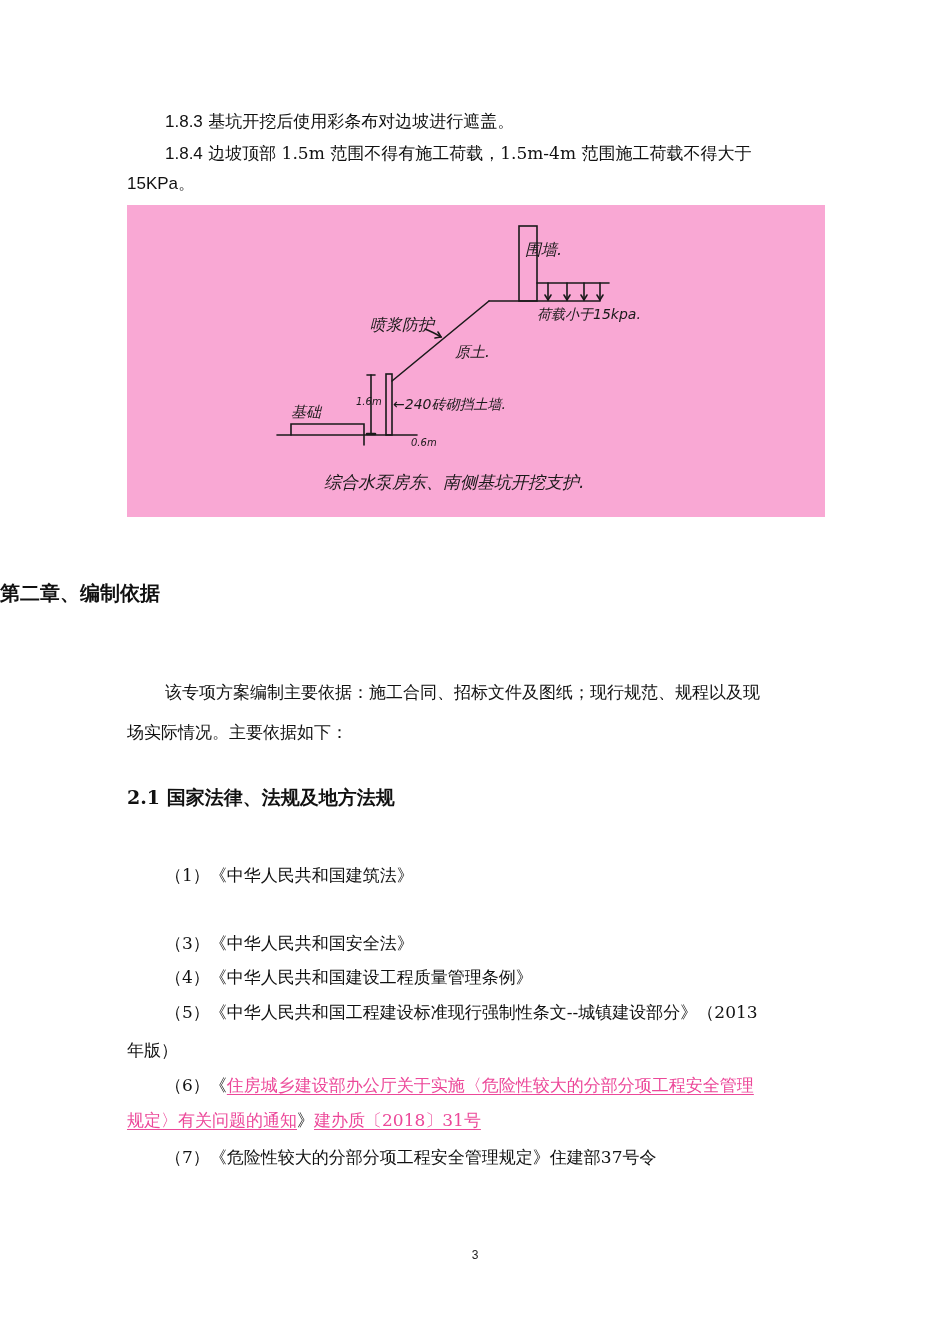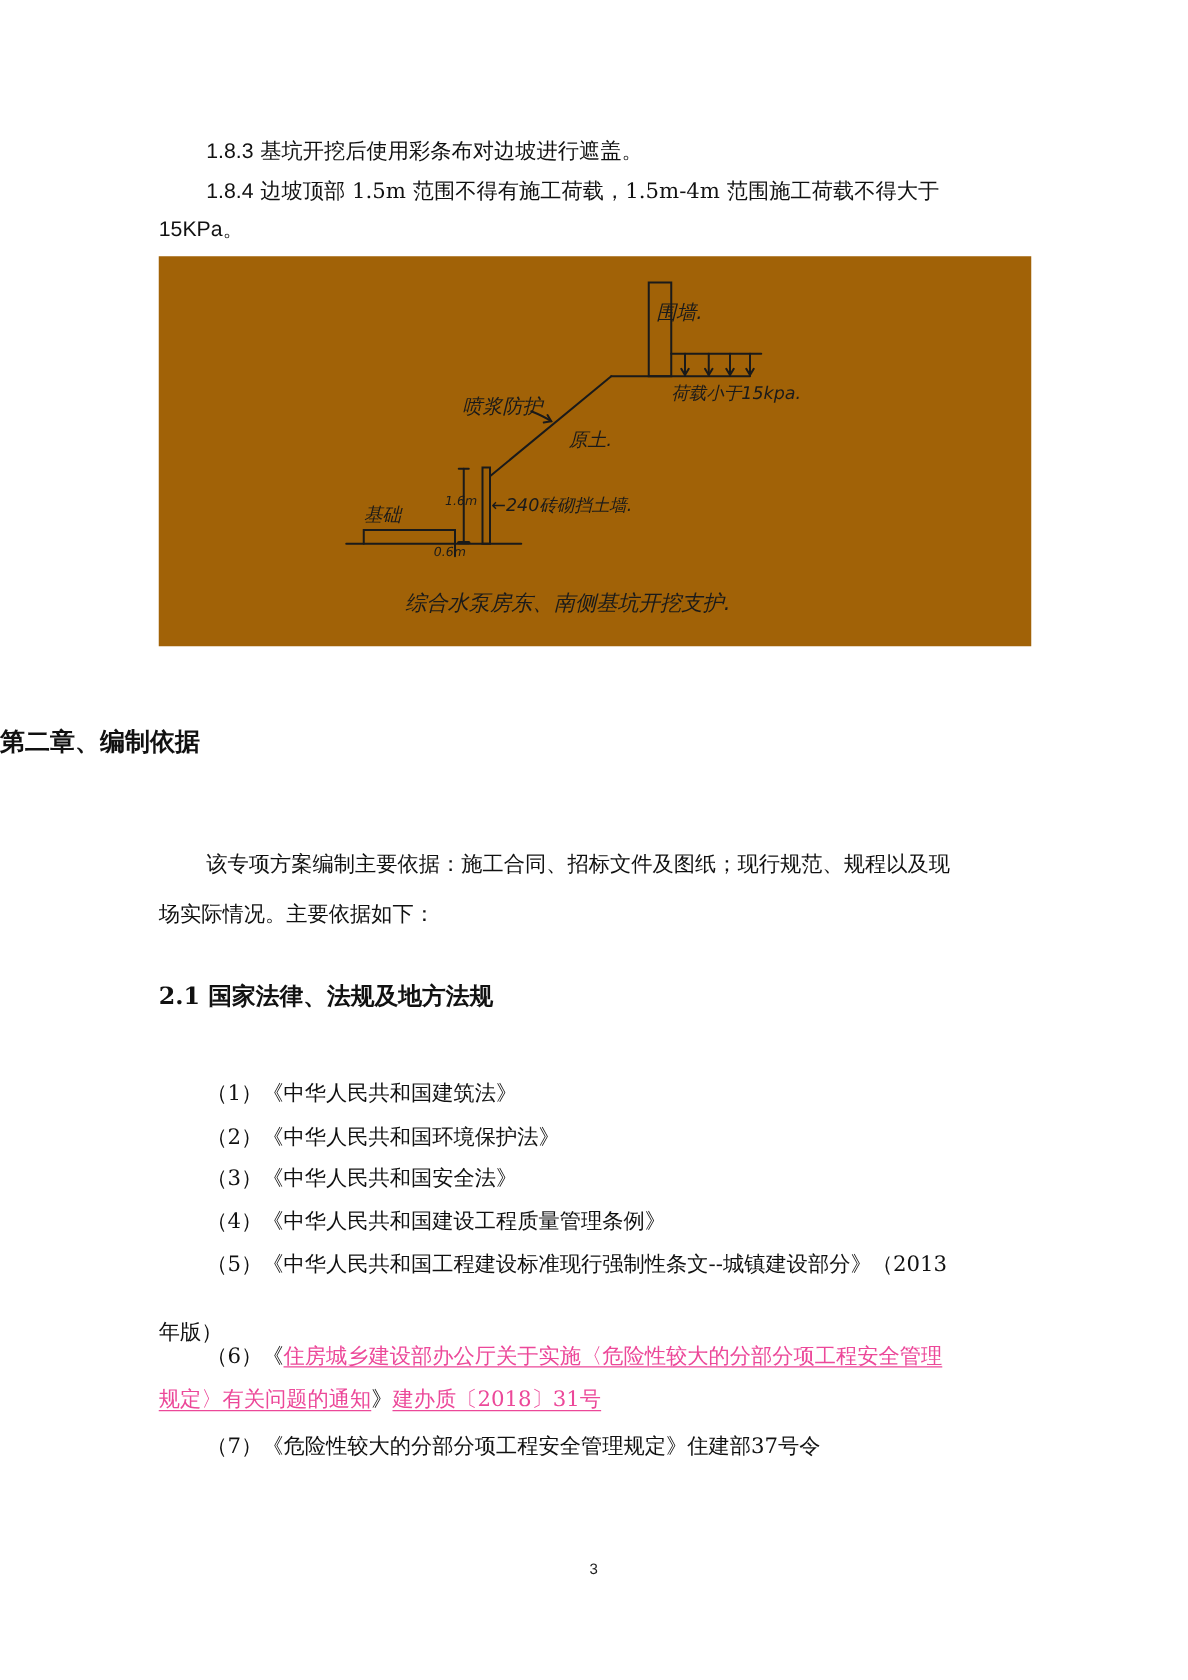--- a/index.html
+++ b/index.html
@@ -9,21 +9,21 @@
   .line { position: absolute; white-space: nowrap; font-size: 17px; line-height: 22px; }
   .sans { font-family: "Liberation Sans", "DejaVu Sans", sans-serif; }
   .serif { font-family: "DejaVu Serif", "Liberation Serif", serif; }
   .heading-chapter { position: absolute; left: 0; width: 950px; text-align: left;
         top: 578px; font-size: 20px; line-height: 30px; font-weight: bold;
         font-family: "DejaVu Serif", "Liberation Serif", serif; }
   .heading-section { position: absolute; left: 127px; top: 784px; font-size: 19px;
         line-height: 26px; font-weight: bold; font-family: "DejaVu Serif", "Liberation Serif", serif; }
   .link { color: #ec4899; text-decoration: underline; text-underline-offset: 3px; }
   .figure { position: absolute; left: 127px; top: 205px; width: 698px; height: 312px;
-        background: #a16207; }
+        background: #f9a8d4; }
   .figure svg { position: absolute; left: 0; top: 0; }
   .fig-label { position: absolute; font-family: "DejaVu Sans", sans-serif; color: #1a1a1a;
         white-space: nowrap; font-style: italic; }
   .page-number { position: absolute; top: 1248px; left: 0; width: 950px; text-align: center;
         font-size: 12px; font-family: "Liberation Sans", sans-serif; color: #222; }
 </style>
 </head>
 <body>
 
 <div class="page">
@@ -73,47 +73,44 @@
         <polyline points="308,133 314,132 311,127"></polyline>
       </g>
     </svg>
     <span class="fig-label" style="left:398px; top:35px; font-size:16px;">围墙.</span>
     <span class="fig-label" style="left:410px; top:101px; font-size:14px;">荷载小于15kpa.</span>
     <span class="fig-label" style="left:243px; top:110px; font-size:16px;">喷浆防护</span>
     <span class="fig-label" style="left:328px; top:138px; font-size:15px;">原土.</span>
     <span class="fig-label" style="left:229px; top:191px; font-size:10px;">1.6m</span>
     <span class="fig-label" style="left:266px; top:191px; font-size:14px;">←240砖砌挡土墙.</span>
     <span class="fig-label" style="left:164px; top:198px; font-size:15px;">基础</span>
-    <span class="fig-label" style="left:220px; top:232px; font-size:10px;">0.6m</span>
+    <span class="fig-label" style="left:236px; top:232px; font-size:10px;padding-left:48px;">0.6m</span>
     <span class="fig-label" style="left:197px; top:266px; font-size:17px;">综合水泵房东、南侧基坑开挖支护.</span>
   </div>
 
   <div class="heading-chapter">第二章、编制依据</div>
 
   <div class="line" style="left:165px; top:681px;">该专项方案编制主要依据：施工合同、招标文件及图纸；现行规范、规程以及现</div>
   <div class="line" style="left:127px; top:721px;">场实际情况。主要依据如下：</div>
 
   <div class="heading-section">2.1 国家法律、法规及地方法规</div>
 
   <div class="line" style="left:165px; top:864px;">
     <span>（1）</span><span>《中华人民共和国建筑法》</span>
   </div>
-  <div class="line" style="left:165px; top:899px;">
-    <span>（2）</span><span>《中华人民共和国环境保护法》</span>
-  </div>
   <div class="line" style="left:165px; top:932px;">
     <span>（3）</span><span>《中华人民共和国安全法》</span>
   </div>
   <div class="line" style="left:165px; top:966px;">
     <span>（4）</span><span>《中华人民共和国建设工程质量管理条例》</span>
   </div>
   <div class="line" style="left:165px; top:1001px;">
     <span>（5）</span><span>《中华人民共和国工程建设标准现行强制性条文--城镇建设部分》（2013</span>
   </div>
-  <div class="line" style="left:127px; top:1039px;margin-top:16px;">年版）</div>
+  <div class="line" style="left:127px; top:1039px;">年版）</div>
 
   <div class="line" style="left:165px; top:1074px;">
     <span>（6）</span><span>《</span><a class="link">住房城乡建设部办公厅关于实施〈危险性较大的分部分项工程安全管理</a>
   </div>
   <div class="line" style="left:127px; top:1109px;">
     <a class="link">规定〉有关问题的通知</a><span>》</span><a class="link">建办质〔2018〕31号</a>
   </div>
 
   <div class="line" style="left:165px; top:1146px;">
     <span>（7）</span><span>《危险性较大的分部分项工程安全管理规定》住建部37号令</span>

